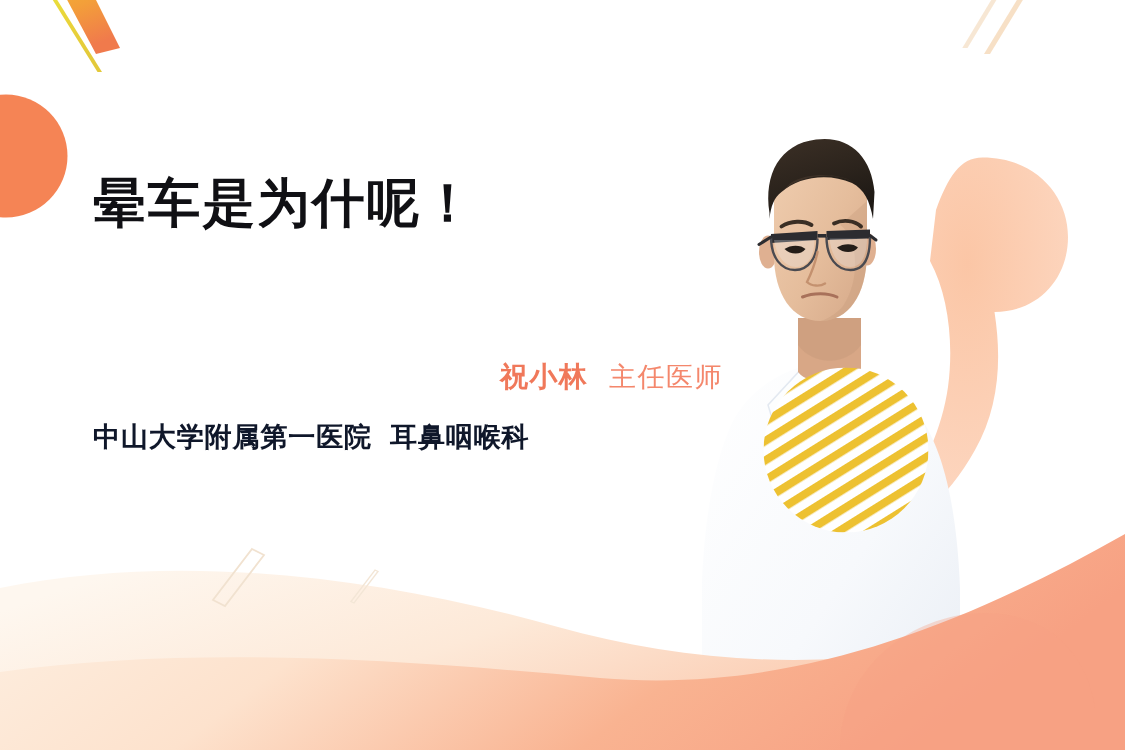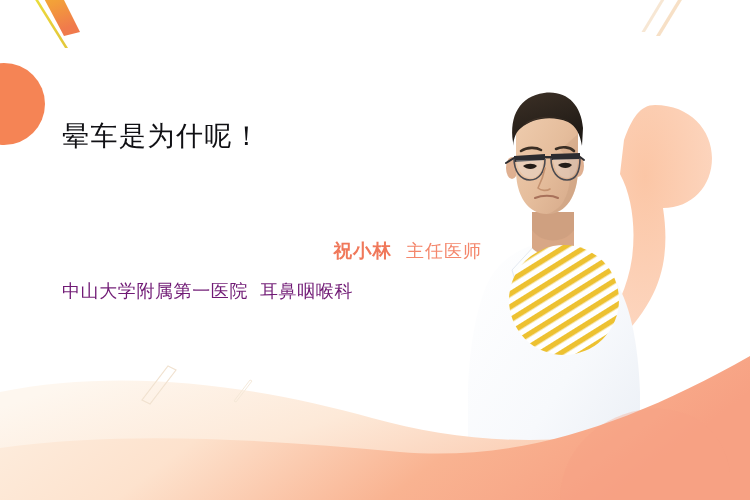--- a/index.html
+++ b/index.html
@@ -27,23 +27,23 @@
 
   
   #text-block {
     position: absolute;
     left: 62px;
     top: 112px;
     width: 420px;
     z-index: 40;
   }
   #page-title {
-    font-size: 27px;
+    font-size: 35px;
     line-height: 48px;
-    font-weight: 400;
+    font-weight: 700;
     color: #101014;
     letter-spacing: 1.5px;
     white-space: nowrap;
     margin: 0;
   }
   #byline {
     margin-top: 78px;
     white-space: nowrap;
     text-align: right;
   }
@@ -56,22 +56,22 @@
   #doctor-title {
     font-size: 18px;
     font-weight: 400;
     color: #f4876c;
     letter-spacing: 1px;
     margin-left: 14px;
   }
   #affiliation {
     margin-top: 16px;
     font-size: 18px;
-    font-weight: 400;
-    color: #701a75;
+    font-weight: 700;
+    color: #0f172a;
     letter-spacing: 0.6px;
     white-space: nowrap;
   }
   #department {
     margin-left: 12px;
   }
 </style>
 </head>
 <body>
 

